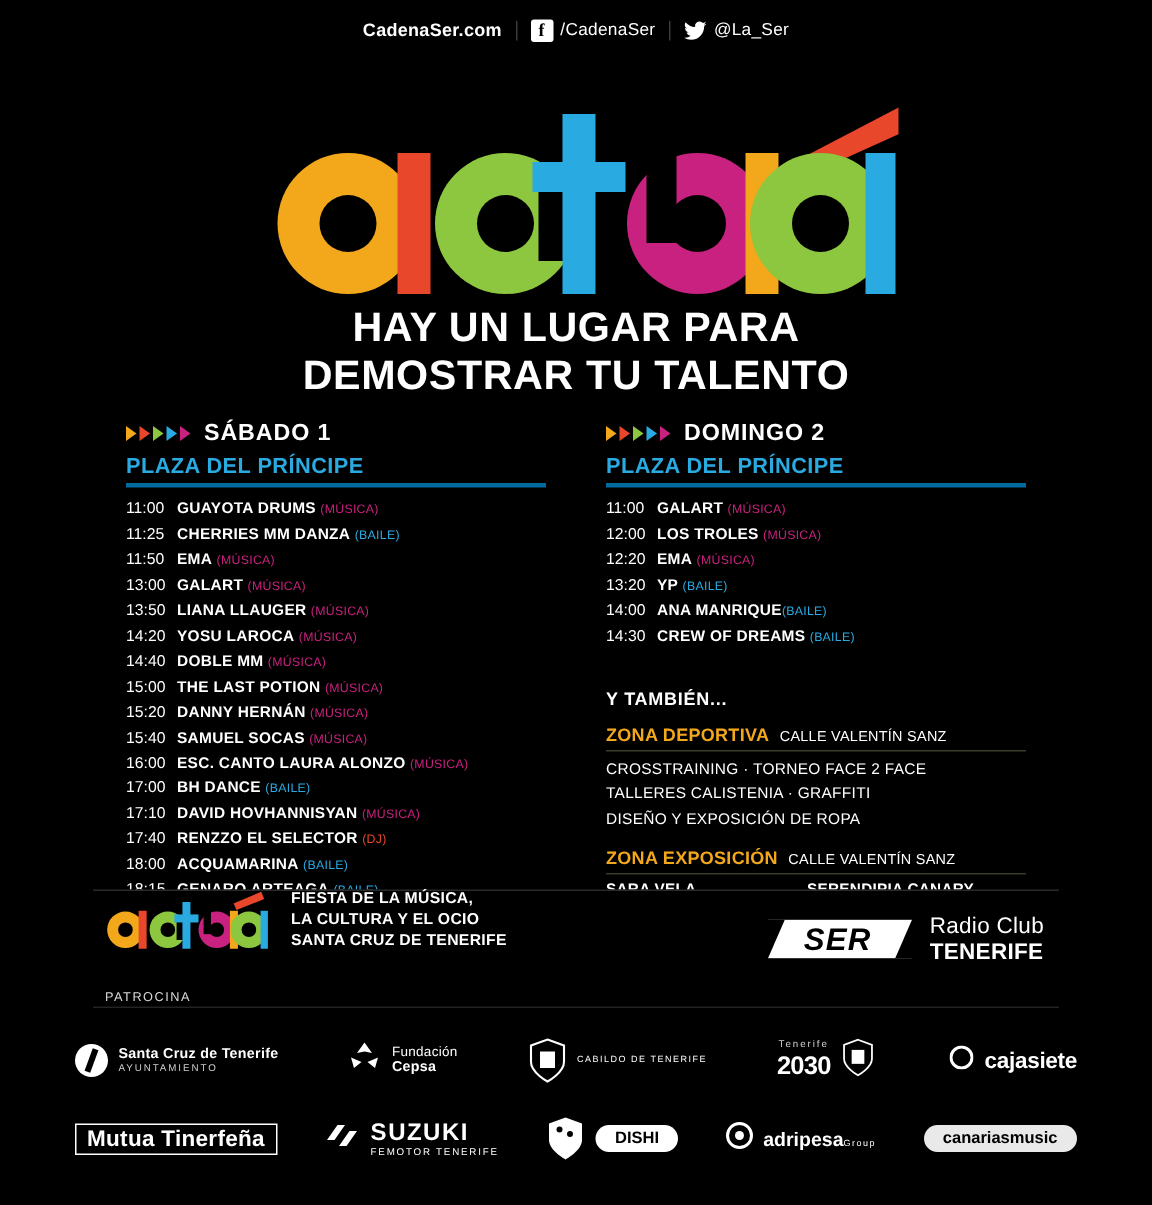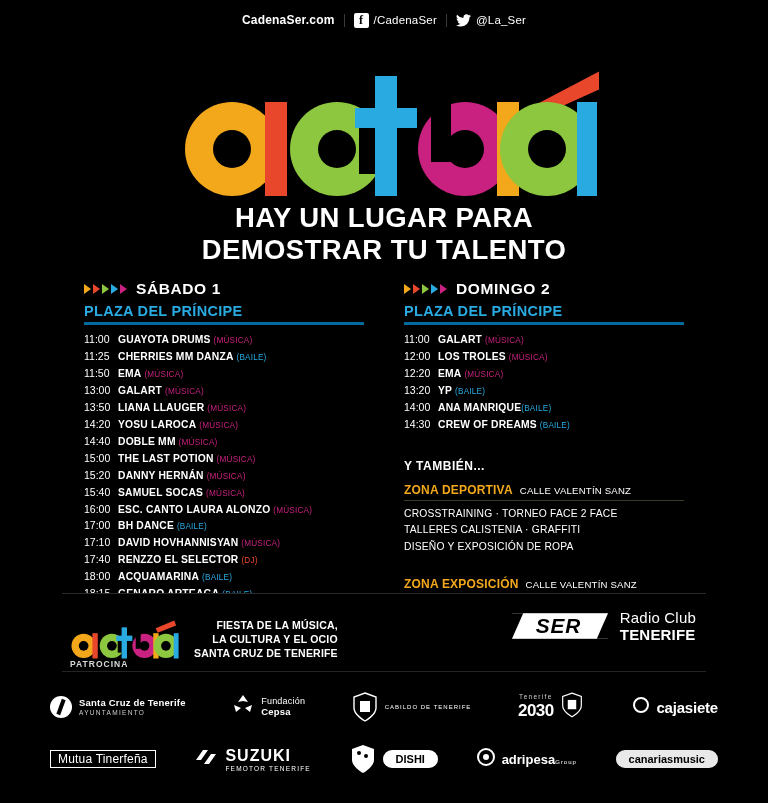--- a/index.html
+++ b/index.html
@@ -91,39 +91,39 @@
   .zgrid .zcol{width:120px;}
   .zitem{margin-bottom:5px;}
   .zitem .nm{display:block;font-size:10.2px;}
   .zitem .cat{display:block;margin-top:-1px;}
 
   
   .footer{
     position:absolute;left:0;right:0;bottom:0;height:210px;background:#000;
   }
   .fsep{position:absolute;left:62px;right:62px;top:0;height:1px;background:#2a2a2a;}
-  .fbrand{position:absolute;left:70px;top:26px;display:flex;align-items:center;gap:12px;text-align:right;}
+  .fbrand{position:absolute;left:70px;top:0;display:flex;align-items:center;gap:12px;}
   .flogo{width:112px;height:40px;}
   .fbrand-txt{font-size:10.5px;font-weight:bold;line-height:1.33;letter-spacing:.2px;}
   .ser{position:absolute;right:72px;top:16px;display:flex;align-items:center;gap:12px;}
   .ser-mark{position:relative;width:96px;height:32px;font-style:italic;}
   .ser-txt{font-size:15px;font-weight:bold;line-height:1.16;letter-spacing:.2px;}
 
-  .patrocina{position:absolute;left:70px;top:66px;font-size:8.5px;letter-spacing:1px;color:#d8d8d8;font-weight:bold;}
+  .patrocina{position:absolute;left:70px;top:66px;font-size:8.5px;letter-spacing:1px;color:#d8d8d8;}
   .psep{position:absolute;left:62px;right:62px;top:78px;height:1px;background:#232323;}
 
   .sponsors{position:absolute;left:50px;right:50px;top:88px;}
   .srow{display:flex;align-items:center;justify-content:space-between;height:52px;}
   .sp{display:flex;align-items:center;gap:7px;color:#fff;}
   .sp .lbl{font-size:9px;line-height:1.15;letter-spacing:.2px;}
   .sp .lbl b{font-size:9.5px;}
   .sp .sub{font-size:6.5px;letter-spacing:1.3px;color:#cfcfcf;}
   .badge-circle{width:22px;height:22px;border-radius:50%;background:#fff;position:relative;}
   .badge-circle:after{content:"";position:absolute;left:9px;top:3px;width:4px;height:16px;background:#000;transform:rotate(20deg);}
-  .mutua{border:1px solid #fff;padding:1px 7px;font-size:12px;font-weight:normal;letter-spacing:.2px;}
+  .mutua{border:1px solid #fff;padding:1px 7px;font-size:15px;font-weight:bold;letter-spacing:.2px;}
   .suzuki{font-size:16px;font-weight:bold;letter-spacing:1px;}
   .suzuki .s2{display:block;font-size:6.5px;letter-spacing:1.2px;font-weight:normal;text-align:center;}
   .pill{background:#fff;color:#000;border-radius:11px;padding:3px 13px;font-size:11px;font-weight:bold;}
   .pill.dark{background:#e9e9e9;}
   .cajasiete{font-size:15px;font-weight:bold;letter-spacing:-.2px;}
   .shield{width:26px;height:30px;}
   .adripesa{font-size:13px;font-weight:bold;}
   .adripesa .grp{font-size:6px;font-weight:normal;letter-spacing:1px;}
 </style>
 </head>
@@ -251,21 +251,21 @@
         <div class="zone">
           <span class="zname">ZONA DEPORTIVA</span>
           <span class="zaddr">CALLE VALENTÍN SANZ</span>
         </div>
         <div class="zlist">
           <div>CROSSTRAINING · TORNEO FACE 2 FACE</div>
           <div>TALLERES CALISTENIA · GRAFFITI</div>
           <div>DISEÑO Y EXPOSICIÓN DE ROPA</div>
         </div>
 
-        <div class="zone" style="margin-top:22px">
+        <div class="zone" style="margin-top:10px">
           <span class="zname">ZONA EXPOSICIÓN</span>
           <span class="zaddr">CALLE VALENTÍN SANZ</span>
         </div>
         <div class="zgrid">
           <div class="zcol">
             <div class="zitem">
               <span class="nm">SARA VELA</span>
               <span class="cat c-pintura">(PINTURA)</span>
             </div>
             <div class="zitem">

